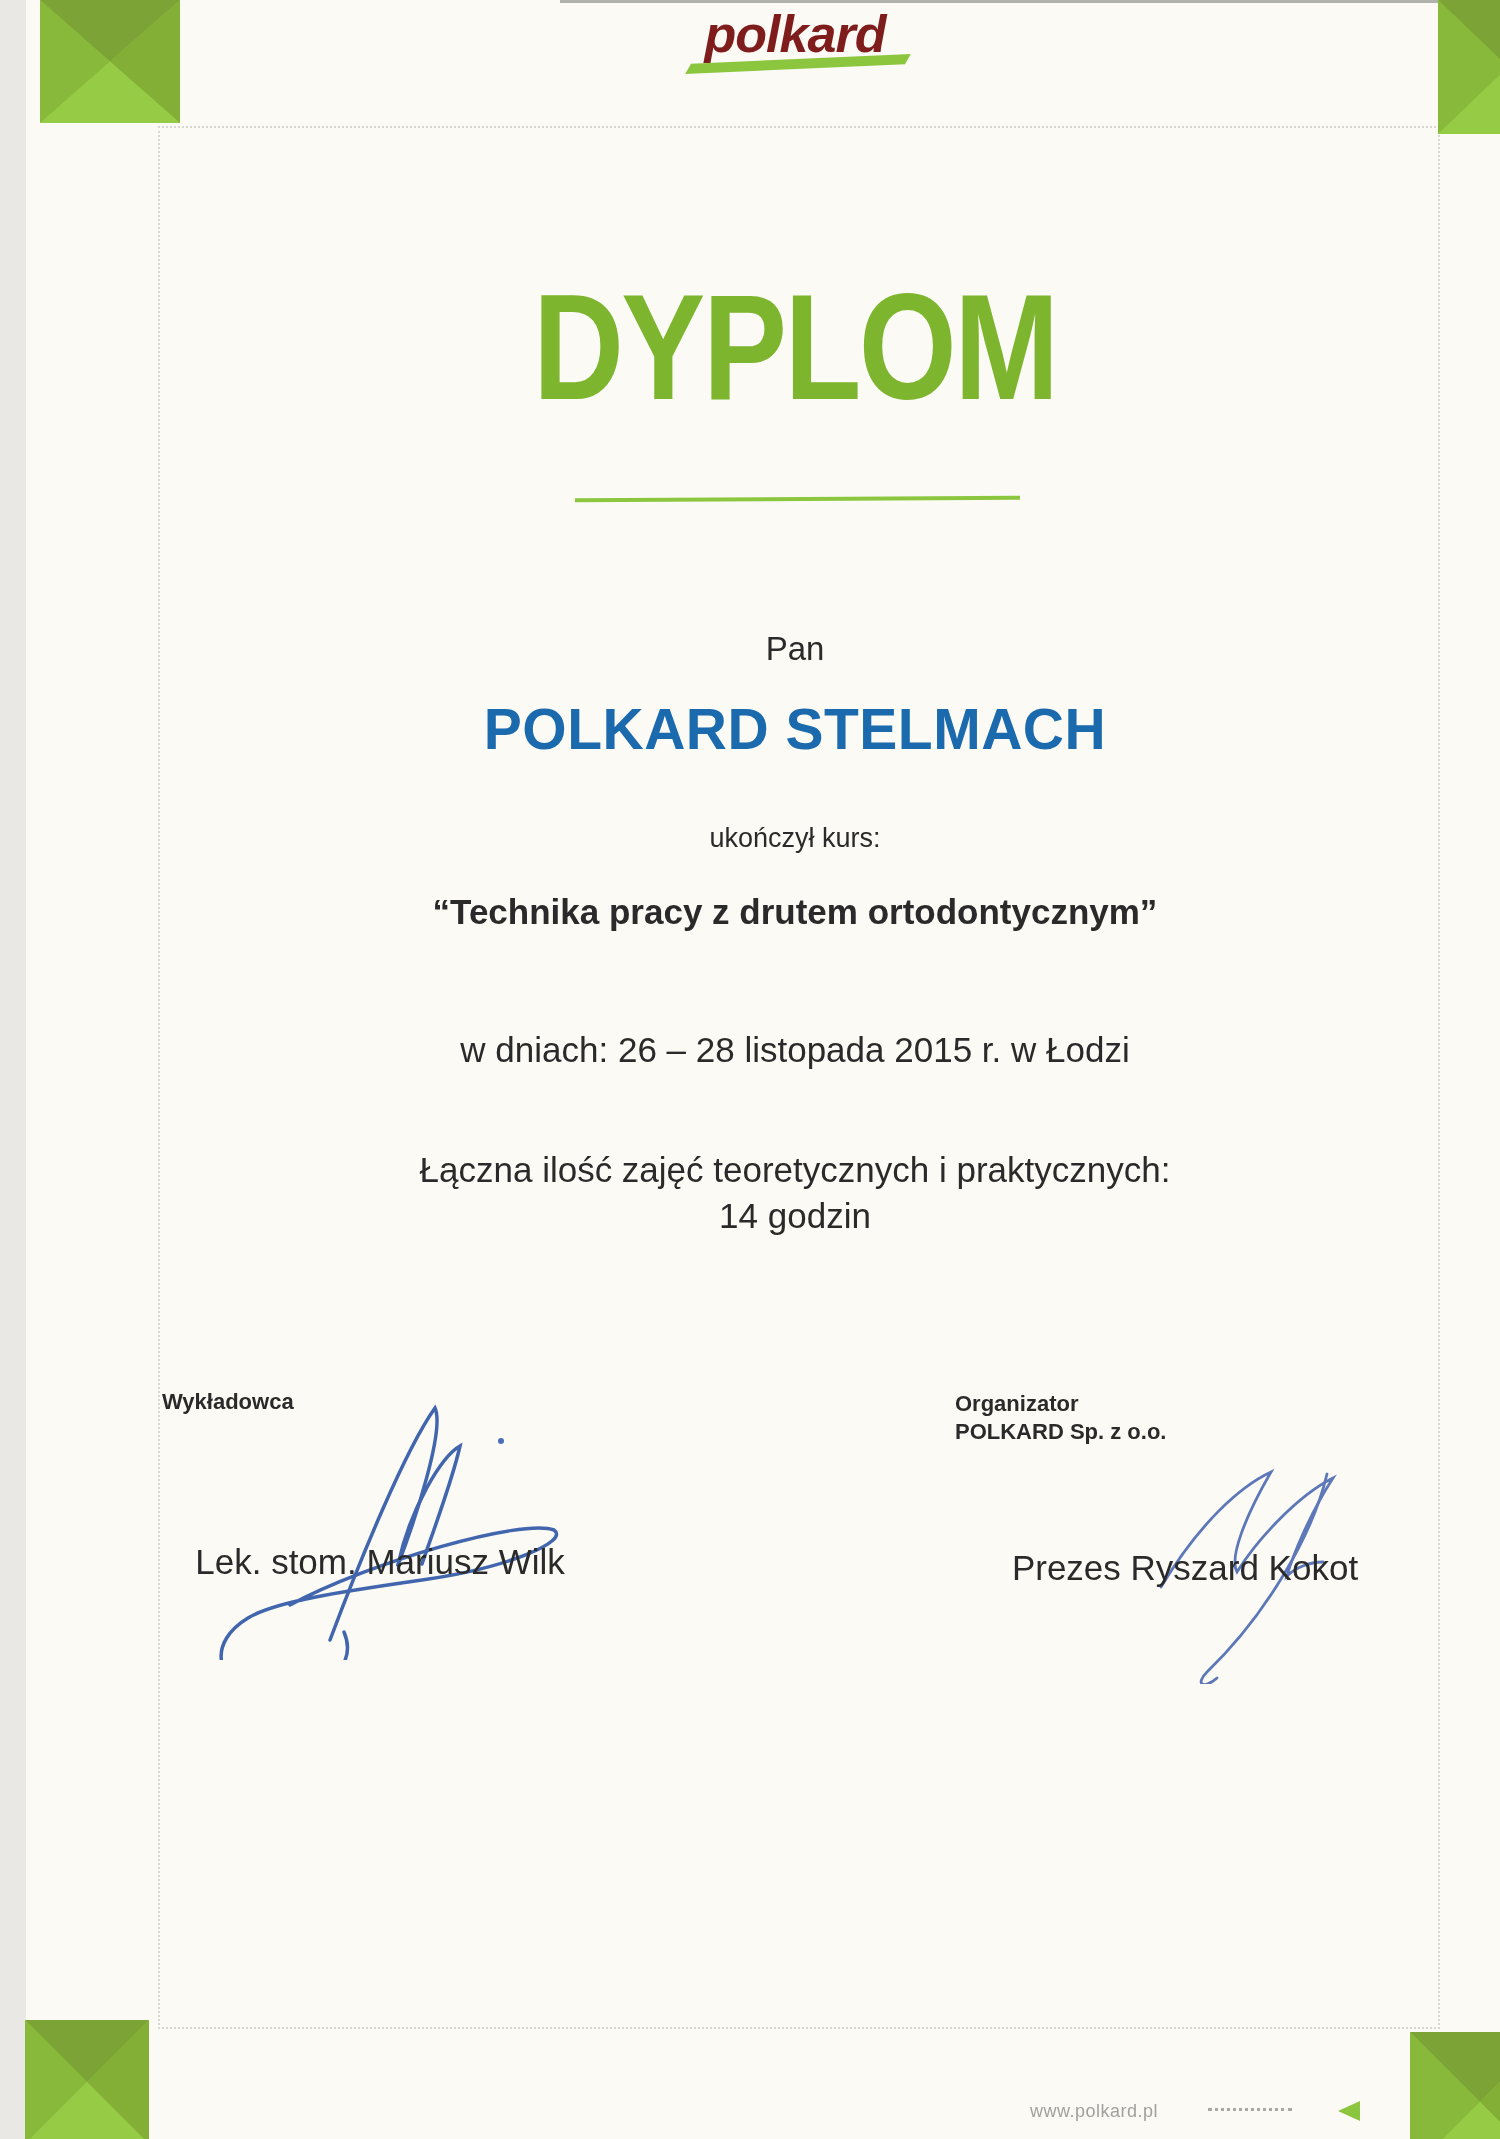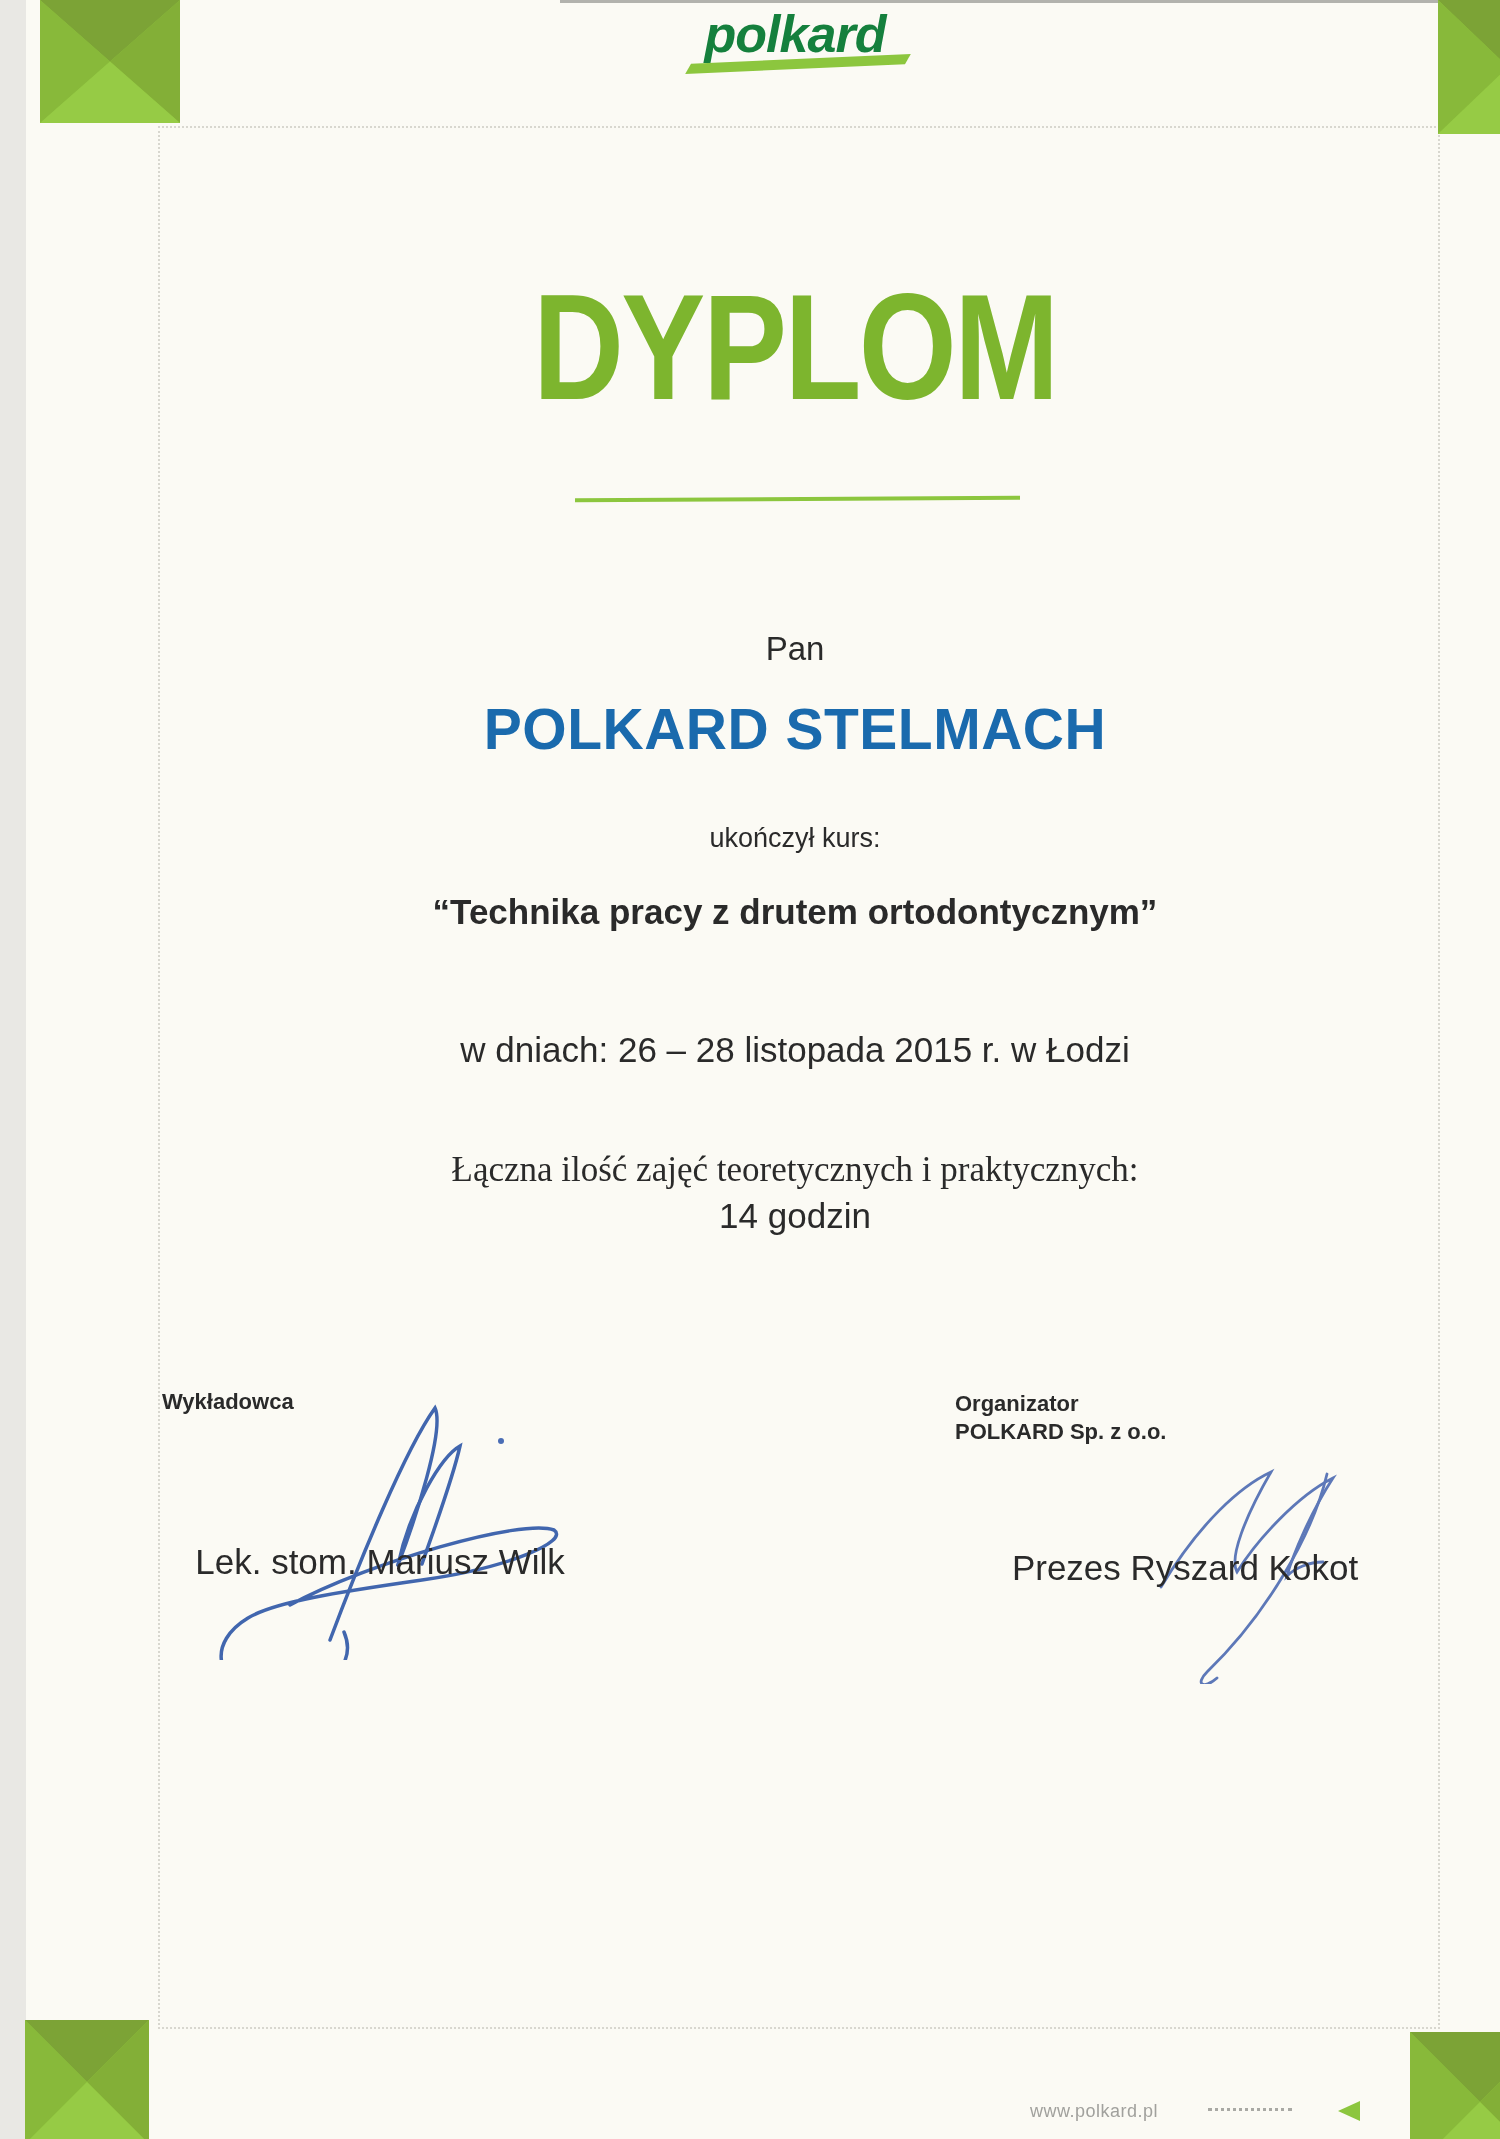--- a/index.html
+++ b/index.html
@@ -27,21 +27,21 @@
   .corner-tl{left:40px;top:0;width:140px;height:123px;}
   .corner-tr{left:1438px;top:0;width:140px;height:134px;}
   .corner-bl{left:25px;top:2020px;width:124px;height:124px;}
   .corner-br{left:1410px;top:2032px;width:140px;height:140px;}
 
   
   .logo-wrap{position:absolute;left:95px;top:8px;width:1400px;text-align:center;}
   .logo-text{
     display:inline-block;
     font-size:52px;font-weight:bold;font-style:italic;
-    letter-spacing:-1px;color:#15803d;line-height:1;
+    letter-spacing:-1px;color:#7f1d1d;line-height:1;
   }
   .logo-underline{
     position:absolute;left:688px;top:59px;width:220px;height:10px;
     background:#8cc63e;transform:rotate(-2.5deg) skewX(-32deg);
   }
 
   
   .title-wrap{position:absolute;left:95px;top:272px;width:1400px;text-align:center;}
   .title-text{
     display:inline-block;
@@ -54,21 +54,21 @@
     position:absolute;left:575px;top:497px;width:445px;height:4px;
     background:#8cc63e;transform:rotate(-0.35deg);
   }
 
   .center-line{position:absolute;left:95px;width:1400px;text-align:center;line-height:1.25;}
   .salutation{top:594px;font-size:33px;margin-top:34px;}
   .recipient-name{top:694px;font-size:57px;font-weight:bold;color:#1a6aad;letter-spacing:0.5px;}
   .course-intro{top:822px;font-size:27px;}
   .course-title{top:890px;font-size:35px;font-weight:bold;}
   .course-dates{top:1028px;font-size:35px;}
-  .hours-label{top:1148px;font-size:35px;font-family:Liberation Serif, serif;}
+  .hours-label{top:1148px;font-size:35px;}
   .hours-value{top:1194px;font-size:35px;}
 
   
   .sig-role{position:absolute;font-size:22px;font-weight:bold;line-height:1.25;}
   .sig-name{position:absolute;font-size:35px;text-align:center;}
   .lecturer-role{left:162px;top:1388px;width:430px;}
   .lecturer-name{left:110px;top:1542px;width:540px;}
   .organizer-role{left:955px;top:1390px;width:460px;}
   .organizer-name{left:955px;top:1548px;width:460px;}
 

